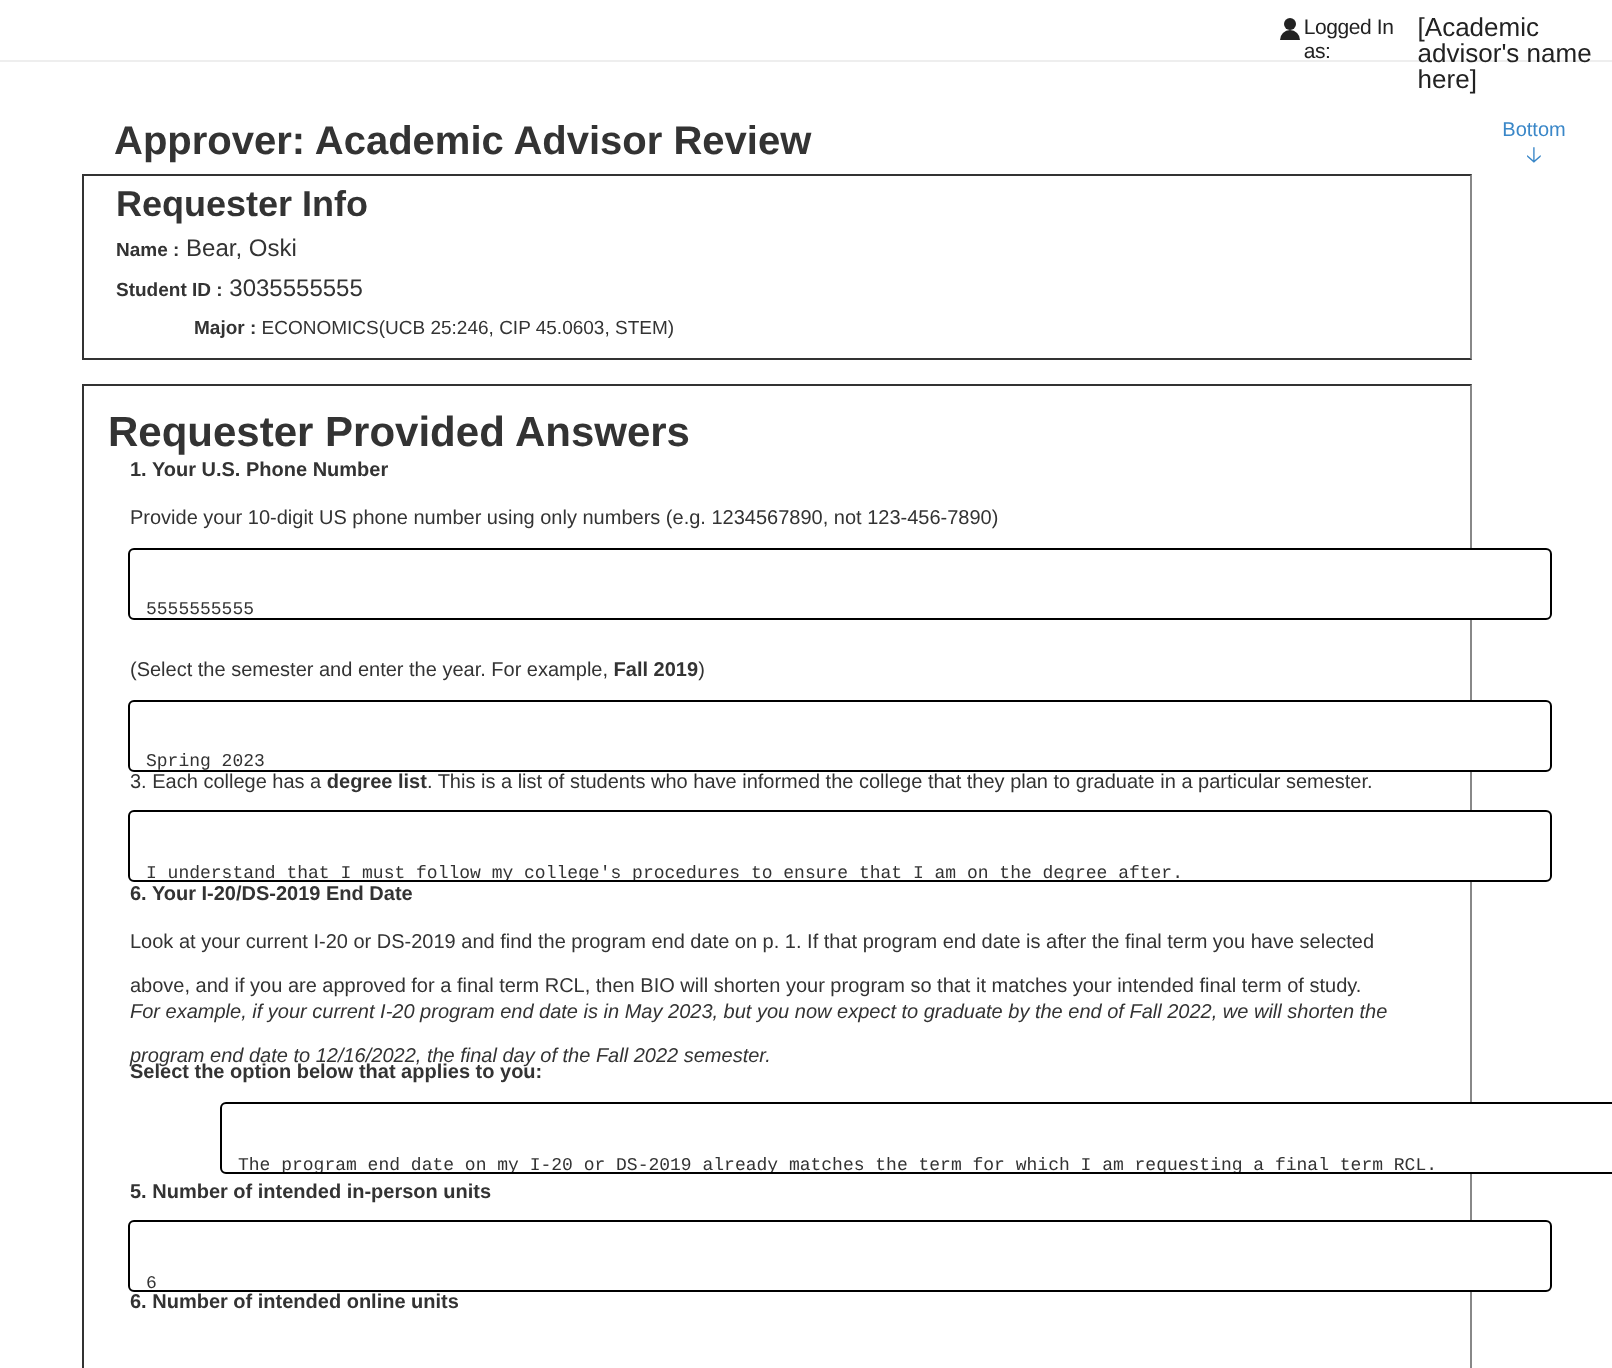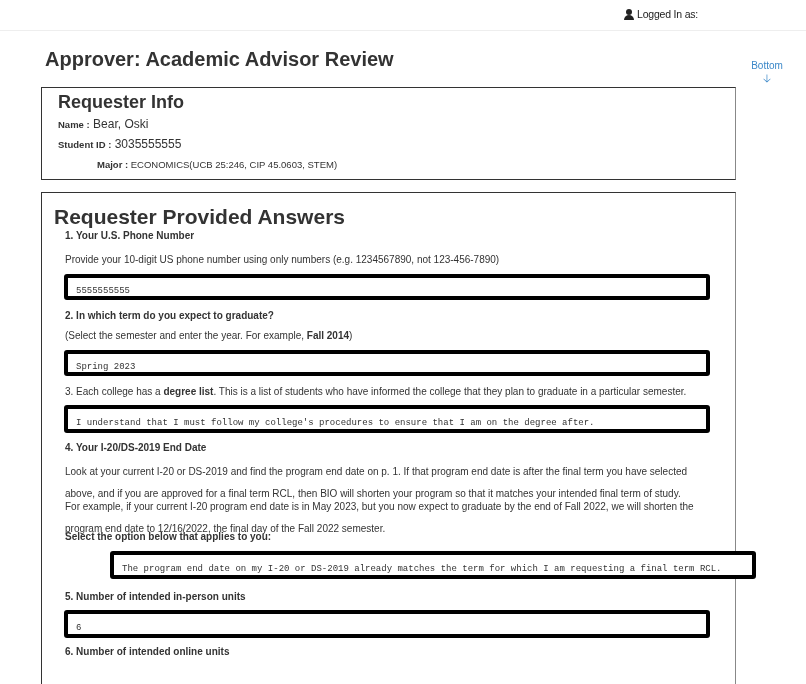--- a/index.html
+++ b/index.html
@@ -1,51 +1,52 @@
 <!DOCTYPE html>
 <html><head>
 <meta charset="utf-8">
 <style>
   html, body { margin:0; padding:0; background:#fff; }
   body { width:806px; height:684px; overflow:hidden; position:relative;
          font-family:"Liberation Sans", sans-serif; color:#333; }
   .topbar { position:absolute; left:0; top:0; width:806px; height:30px; border-bottom:1px solid #eee; }
-  .login { position:absolute; left:624px; top:8px; font-size:11px; color:#222; display:flex; align-items:flex-start; }
+  .login { position:absolute; left:640px; top:8px; font-size:11px; color:#222; display:flex; align-items:flex-start; }
   .login .user-icon { width:10px; height:11px; position:relative; margin-right:3px; margin-top:1px; }
   .login .user-icon .head { position:absolute; left:2px; top:0; width:6px; height:6px; border-radius:50%; background:#222; }
   .login .user-icon .body { position:absolute; left:0; top:6px; width:10px; height:5px; border-radius:5px 5px 0 0; background:#222; }
   .login .lbl { font-size:10.5px; margin-right:3px; letter-spacing:-0.2px; }
   .login .name { font-size:13px; line-height:13px; width:110px; color:#222; margin-top:-1px; }
-  .page-title { position:absolute; left:45px; top:48px; font-size:20px; font-weight:bold; color:#333; margin:0; }
+  .page-title { position:absolute; left:45px; top:48px; font-size:20px; font-weight:bold; color:#333; margin:12px; }
   .bottom-link { position:absolute; left:751px; top:60px; font-size:10px; color:#3a87c8; text-align:center; width:32px; text-decoration:none; }
   .bottom-link .arrow { display:block; font-size:11px; line-height:10px; margin-top:2px; }
   .box { position:absolute; border:1px solid #333; border-right-color:#888; }
   .info-box { left:41px; top:87px; width:693px; height:91px; }
   .info-box h2 { margin:0; position:absolute; left:16px; top:4px; font-size:18px; font-weight:bold; color:#333; }
   .info-row { position:absolute; left:16px; font-size:12px; color:#333; }
   .info-row .k { font-size:9.5px; font-weight:bold; }
   .answers-box { left:41px; top:192px; width:693px; height:500px; border-bottom:none; }
   .answers-box h2 { margin:0; position:absolute; left:12px; top:12px; font-size:21px; font-weight:bold; color:#333; }
   .q { position:absolute; left:23px; font-size:10px; color:#333; }
   .q.bold { font-weight:bold; }
   .q.text { width:640px; line-height:22px; }
-  .field { position:absolute; left:22px; width:646px; height:26px; border:4px solid #000000; border-radius:3px;
+  .field { position:absolute; left:22px; width:712px; height:26px; border:1px solid #000000; border-radius:3px;
            background:#fff; font-family:"Liberation Mono", monospace; font-size:9px; color:#333;
-           box-sizing:border-box; padding:0 8px; line-height:26px; white-space:nowrap; overflow:hidden; }
+           box-sizing:border-box; padding:17px 8px; line-height:26px; white-space:nowrap; overflow:hidden; }
 </style>
 </head>
 <body>
 
 <div class="topbar"></div>
 <div class="login">
   <span class="user-icon">
       <span class="head"></span>
       <span class="body"></span>
     </span>
   <span class="lbl">Logged In as:</span>
+  <span class="name">[Academic advisor's name here]</span>
 </div>
 
 <h1 class="page-title">Approver: Academic Advisor Review</h1>
 
 <a class="bottom-link">
   <span>Bottom</span>
   <span class="arrow">🡣</span>
 </a>
 
 <div class="box info-box">
@@ -64,30 +65,29 @@
   </div>
 </div>
 
 <div class="box answers-box">
   <h2>Requester Provided Answers</h2>
 
   <div class="q bold" style="top:37px;">1. Your U.S. Phone Number</div>
   <div class="q" style="top:61px;">Provide your 10-digit US phone number using only numbers (e.g. 1234567890, not 123-456-7890)</div>
   <div class="field" style="top:81px;">5555555555</div>
 
-  <div class="q bold" style="top:117px;">2. In which term do you expect to graduate?</div>
-  <div class="q" style="top:137px;"><span>(Select the semester and enter the year. For example, </span><b>Fall 2014</b><span>)</span></div>
+  <div class="q" style="top:137px;"><span>(Select the semester and enter the year. For example, </span><b>Fall 2019</b><span>)</span></div>
   <div class="field" style="top:157px;">Spring 2023</div>
 
   <div class="q" style="top:193px;"><span>3. Each college has a </span><b>degree list</b><span>.  This is a list of students who have informed the college that they plan to graduate in a particular semester.</span></div>
   <div class="field" style="top:212px; height:28px; line-height:28px;">I understand that I must follow my college's procedures to ensure that I am on the degree after.</div>
 
-  <div class="q bold" style="top:249px;">4. Your I-20/DS-2019 End Date</div>
+  <div class="q bold" style="top:249px;">6. Your I-20/DS-2019 End Date</div>
   <div class="q text" style="top:268px;">Look at your current I-20 or DS-2019 and find the program end date on p. 1. If that program end date is after the final term you have selected above, and if you are approved for a final term RCL, then BIO will shorten your program so that it matches your intended final term of study.</div>
-  <div class="q text" style="top:303px;">For example, if your current I-20 program end date is in May 2023, but you now expect to graduate by the end of Fall 2022, we will shorten the program end date to 12/16/2022, the final day of the Fall 2022 semester.</div>
+  <div class="q text" style="top:303px;font-style:italic;">For example, if your current I-20 program end date is in May 2023, but you now expect to graduate by the end of Fall 2022, we will shorten the program end date to 12/16/2022, the final day of the Fall 2022 semester.</div>
   <div class="q bold" style="top:338px;">Select the option below that applies to you:</div>
   <div class="field" style="top:358px; height:28px; line-height:28px;margin-left:46px;">The program end date on my I-20 or DS-2019 already matches the term for which I am requesting a final term RCL.</div>
 
   <div class="q bold" style="top:398px;">5. Number of intended in-person units</div>
   <div class="field" style="top:417px; height:28px; line-height:28px;">6</div>
 
   <div class="q bold" style="top:453px;">6. Number of intended online units</div>
 </div>
 
 </body></html>

